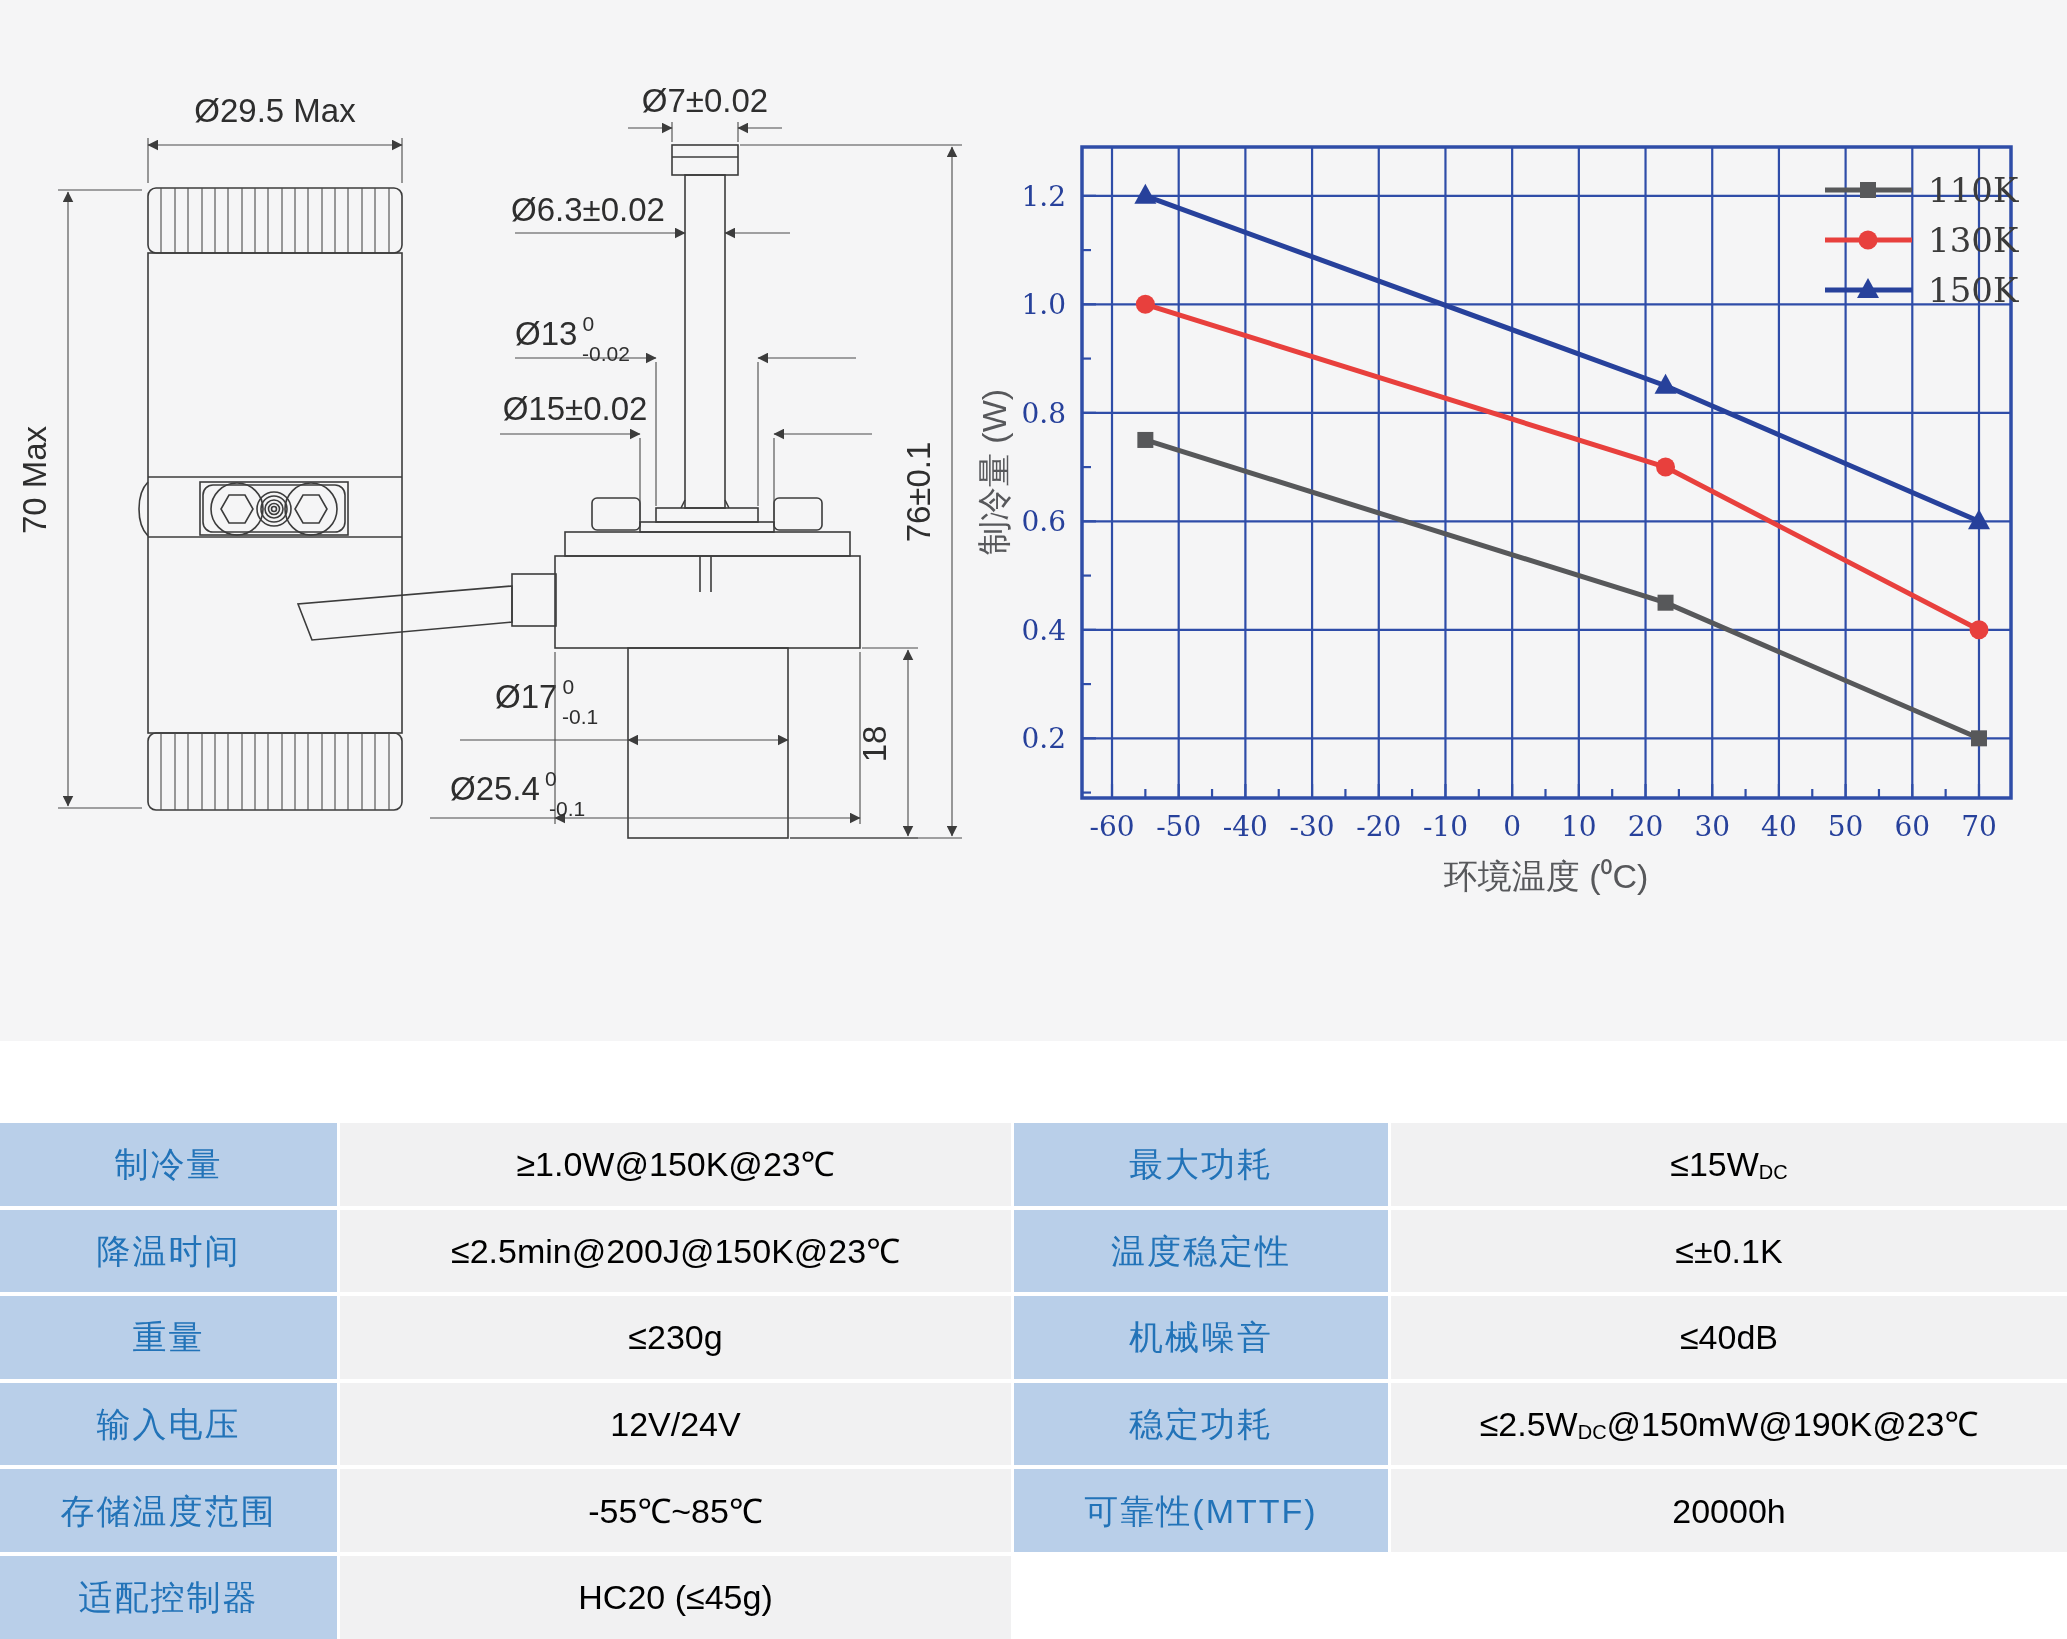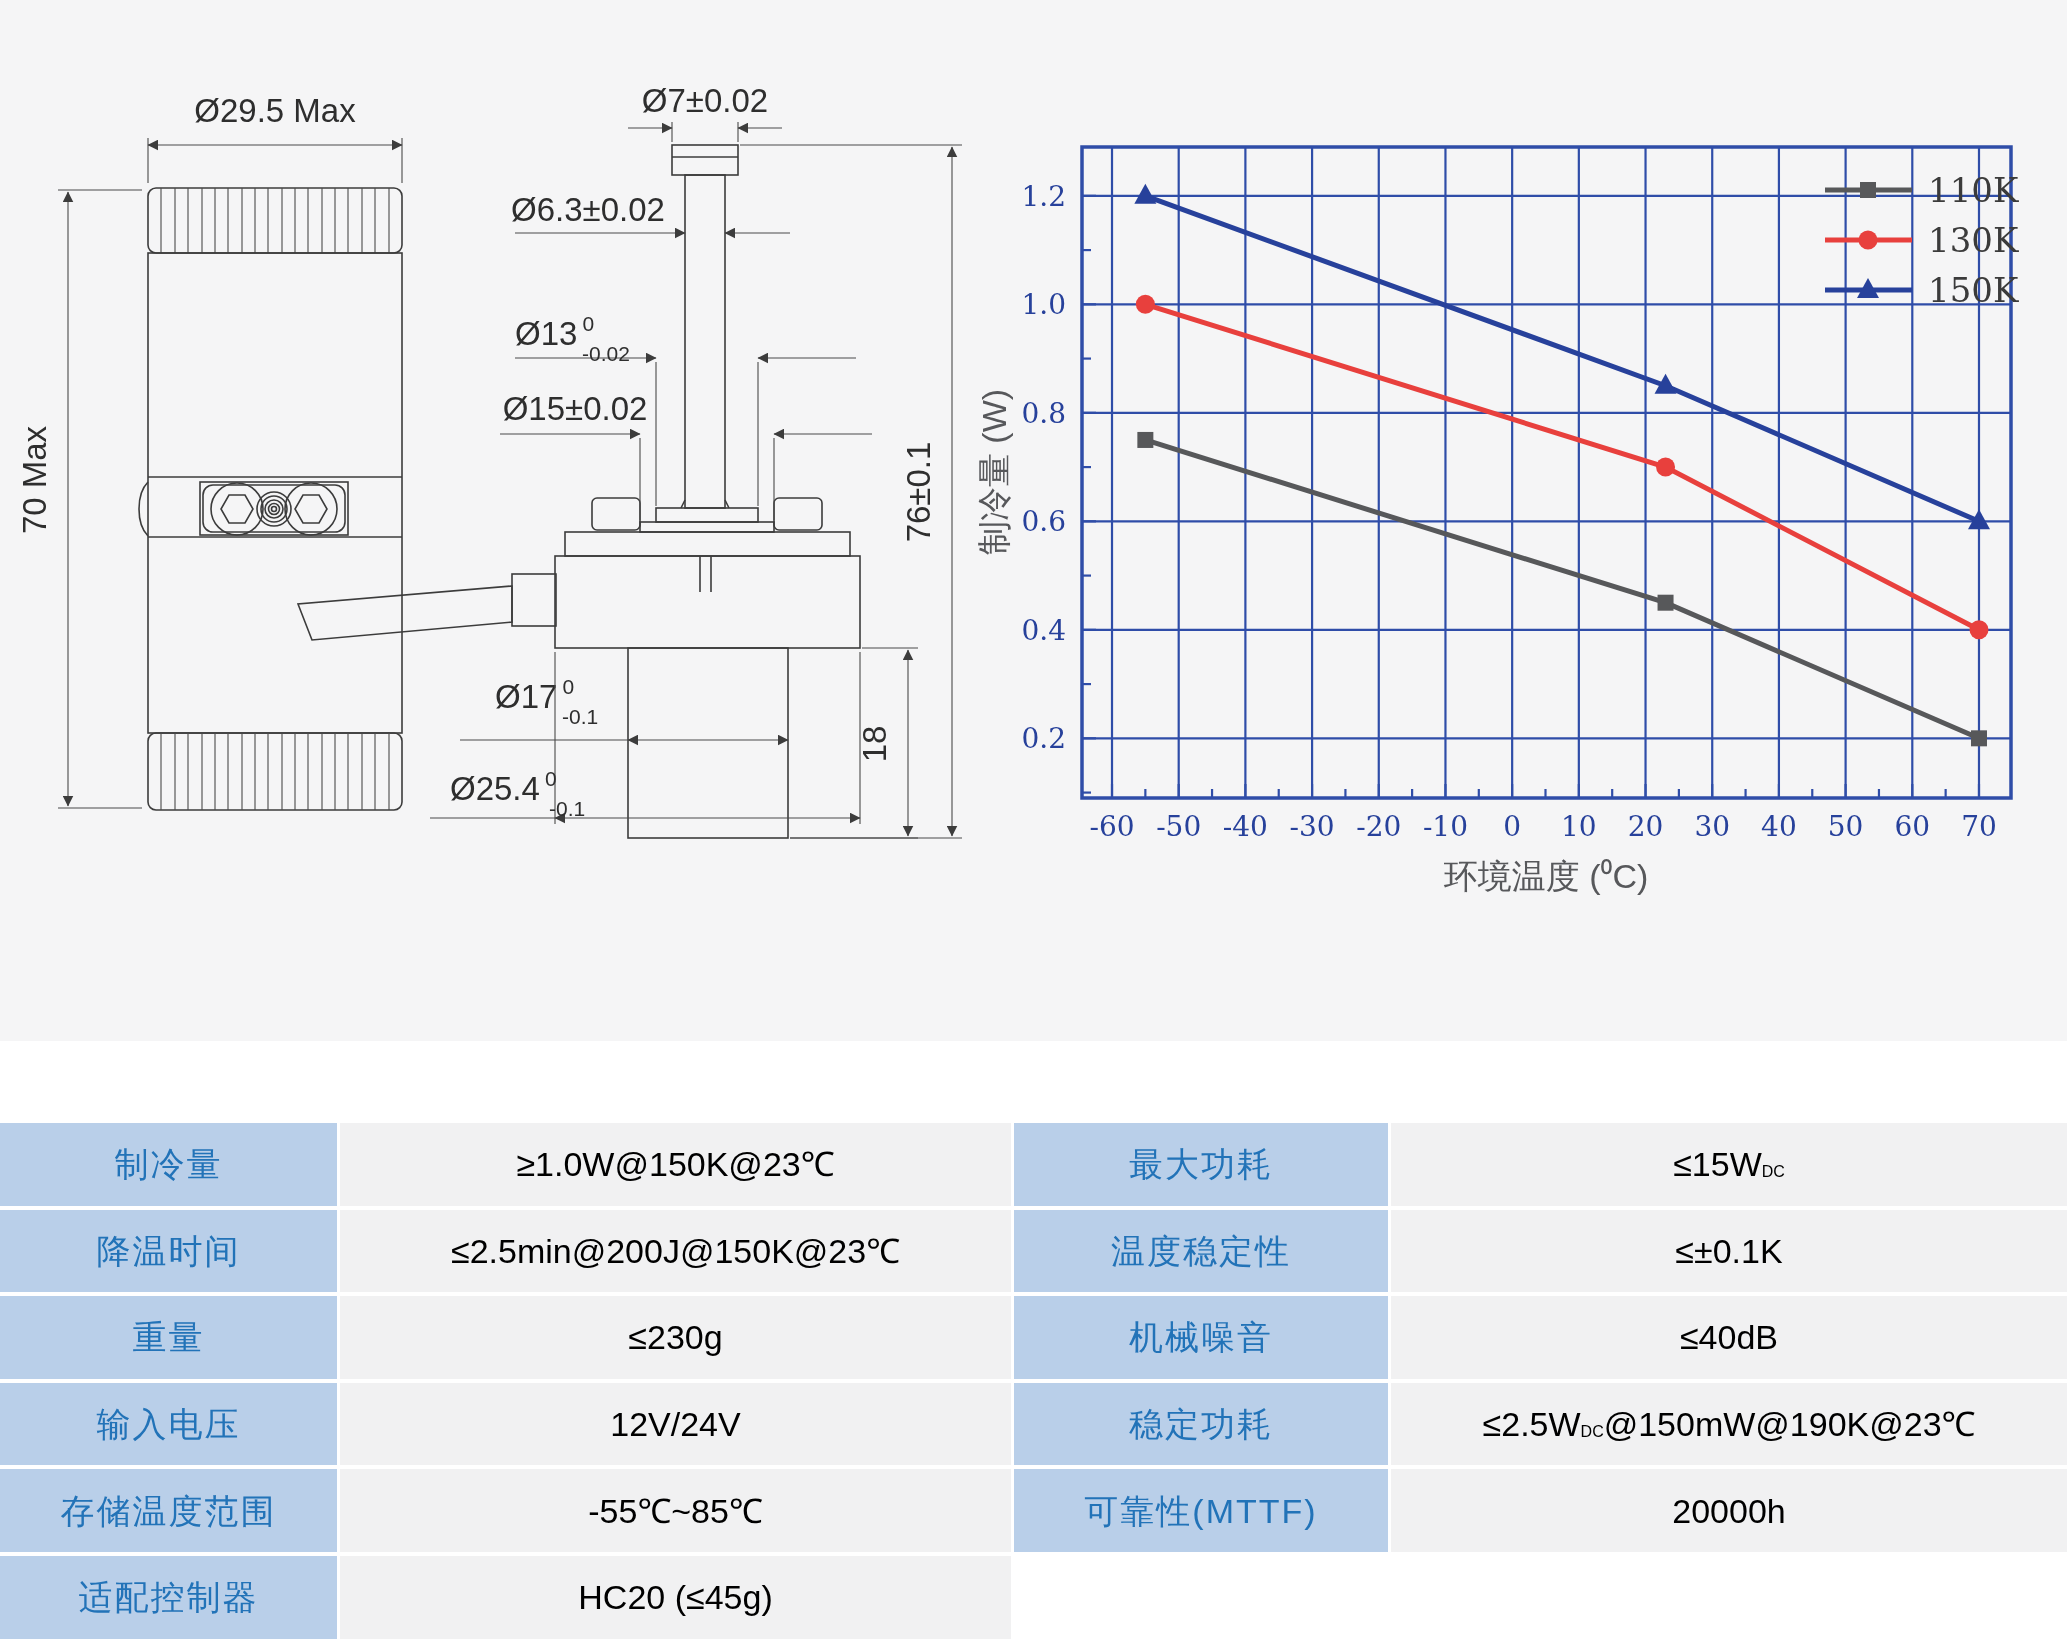--- a/index.html
+++ b/index.html
@@ -15,21 +15,21 @@
   .axis-title{font:34px "Liberation Sans",sans-serif;fill:#57585b;}
   .draw{stroke:#3c3c3c;stroke-width:1.6;fill:none;}
   .thin{stroke:#4a4a4a;stroke-width:1.1;fill:none;}
   
   .spec-table{position:absolute;left:0;top:1123px;width:2067px;height:516px;background:#ffffff;
     display:grid;grid-template-columns:337px 671px 374px 676px;grid-template-rows:repeat(6,82.6px);
     column-gap:3px;row-gap:4px;}
   .cell{display:flex;align-items:center;justify-content:center;font-size:34px;line-height:1;}
   .lbl{background:#b9cfe9;color:#2273b8;font-weight:500;letter-spacing:2px;}
   .val{background:#f1f1f2;color:#000000;}
-  .sub{font-size:16px;position:relative;top:8px;line-height:1;}
+  .sub{font-size:20px;position:relative;top:8px;line-height:1;}
 </style>
 </head>
 <body>
 
 <div class="top-section">
 <svg width="2067" height="1041" viewBox="0 0 2067 1041">
   <defs>
     <marker id="arr" viewBox="0 0 10 10" refX="9.5" refY="5" markerWidth="10" markerHeight="10" orient="auto-start-reverse">
       <path d="M0,0 L10,5 L0,10 z" fill="#3c3c3c"></path>
     </marker>

